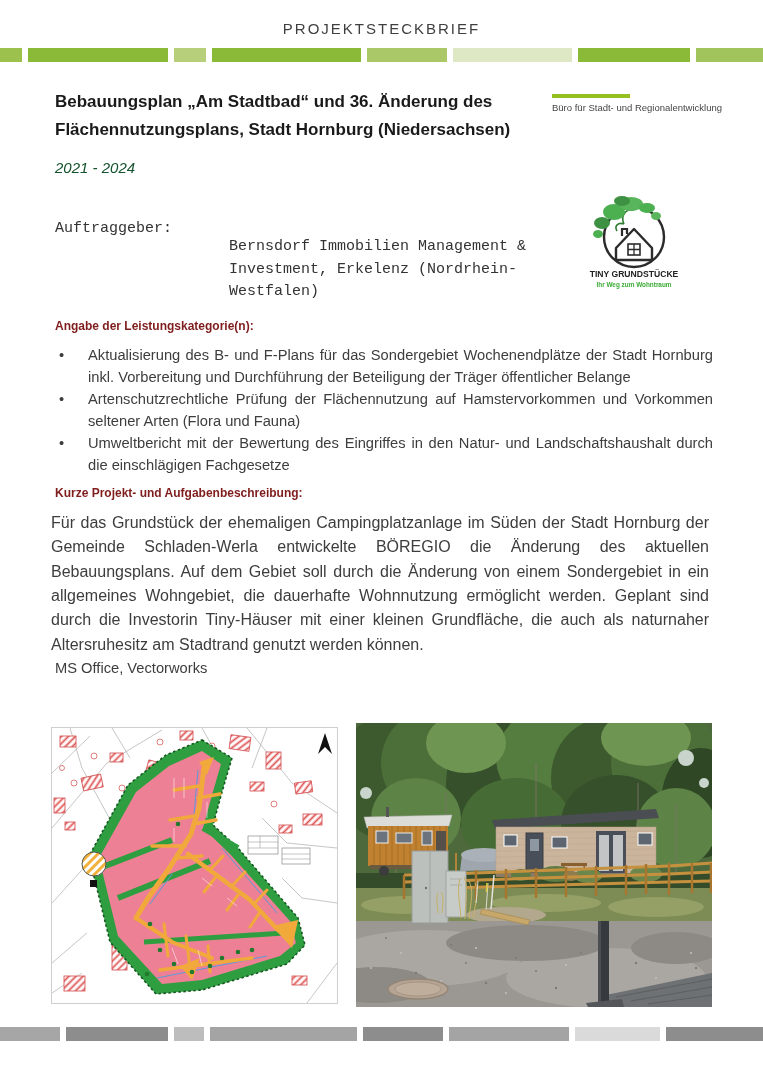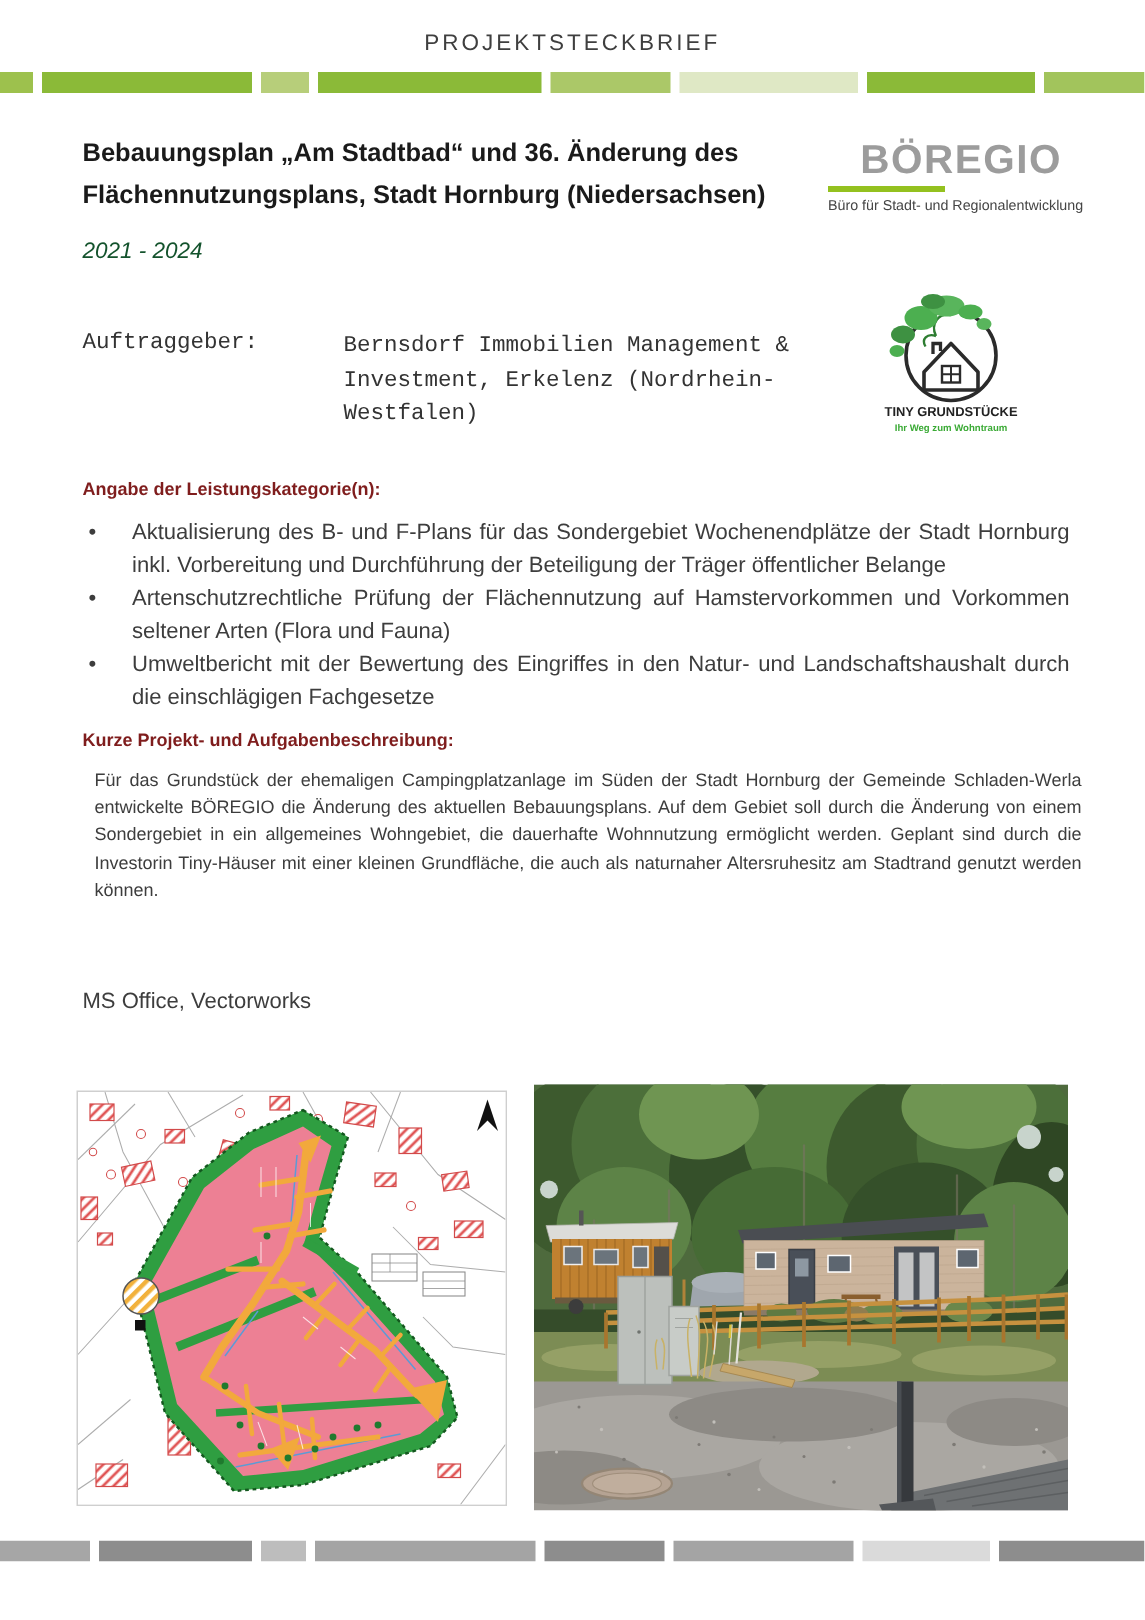--- a/index.html
+++ b/index.html
@@ -13,41 +13,41 @@
   #top-bar { top:48px; }
   #bottom-bar { top:1027px; }
   .seg { height:100%; flex:0 0 auto; }
 
   .title { position:absolute; left:55px; top:88px; width:514px; font-size:17px; font-weight:bold;
            color:#1a1a1a; line-height:1.62; }
   .period { position:absolute; left:55px; top:159px; font-size:15px; font-style:italic; color:#14532d; }
 
   .client { position:absolute; left:55px; top:220px; display:flex; font-size:15px; color:#333;font-family:Liberation Mono, monospace; }
   .client-label { width:174px; }
-  .client-value { width:302px; line-height:1.5; }
+  .client-value { width:302px; line-height:1.5;margin-top:16px; }
 
   .boeregio { position:absolute; left:552px; top:92px; width:156px; }
   .boeregio .word { text-align:right; font-size:27px; font-weight:bold; color:#9c9c9c;
                     letter-spacing:1px; line-height:1.1; }
   .boeregio .underline { width:78px; height:4px; margin-top:2px; background:#94c11f; }
   .boeregio .tag { font-size:9.5px; color:#454545; margin-top:4px; white-space:nowrap; }
 
   .tiny-logo { position:absolute; left:584px; top:196px; width:100px; height:96px; }
 
   .sec-heading { position:absolute; left:55px; font-size:12px; font-weight:bold; color:#7f1d1d; }
   #cat-heading { top:319px; }
   #desc-heading { top:486px; }
   #equip-heading { top:656px; }
 
   .bullets { position:absolute; left:55px; top:345px; width:658px; margin:0; padding:0;
              list-style:none; font-size:14.7px; color:#3d3d3d; }
   .bullets li { position:relative; padding-left:33px; line-height:1.47; text-align:justify; margin-bottom:1px; }
   .bullets .bullet { position:absolute; left:4px; top:0; }
 
-  .body-text { position:absolute; left:63px; top:511px; width:658px; font-size:12px;
+  .body-text { position:absolute; left:51px; top:511px; width:658px; font-size:16px;
                line-height:1.52; color:#3d3d3d; text-align:justify; }
   .equip-value { position:absolute; left:55px; top:660px; font-size:14.7px; color:#3d3d3d; }
 
   .figure-map { position:absolute; left:51px; top:727px; width:287px; height:277px;
                 border:1px solid #cfcfcf; box-sizing:border-box; background:#fff; }
   .figure-photo { position:absolute; left:356px; top:723px; width:356px; height:284px; }
   .figure-map svg, .figure-photo svg, .tiny-logo svg { display:block; width:100%; height:100%; }
 </style>
 </head>
 <body>
@@ -63,21 +63,20 @@
       <div class="seg" style="width: 149px; background: rgb(139, 186, 56);"></div>
       <div class="seg" style="width: 80px; background: rgb(171, 200, 104);"></div>
       <div class="seg" style="width: 119px; background: rgb(223, 232, 197);"></div>
       <div class="seg" style="width: 112px; background: rgb(139, 186, 56);"></div>
       <div class="seg" style="width: 68px; background: rgb(162, 196, 92);"></div>
     </div>
 
   <div class="title">Bebauungsplan „Am Stadtbad“ und 36. Änderung des Flächennutzungsplans, Stadt Hornburg (Niedersachsen)</div>
 
   <div class="boeregio">
-    <div class="word">BÖREGIO</div>
     <div class="underline"></div>
     <div class="tag">Büro für Stadt- und Regionalentwicklung</div>
   </div>
 
   <div class="period">2021 - 2024</div>
 
   <div class="client">
     <div class="client-label">Auftraggeber:</div>
     <div class="client-value">Bernsdorf Immobilien Management &amp; Investment, Erkelenz (Nordrhein-Westfalen)</div>
   </div>

